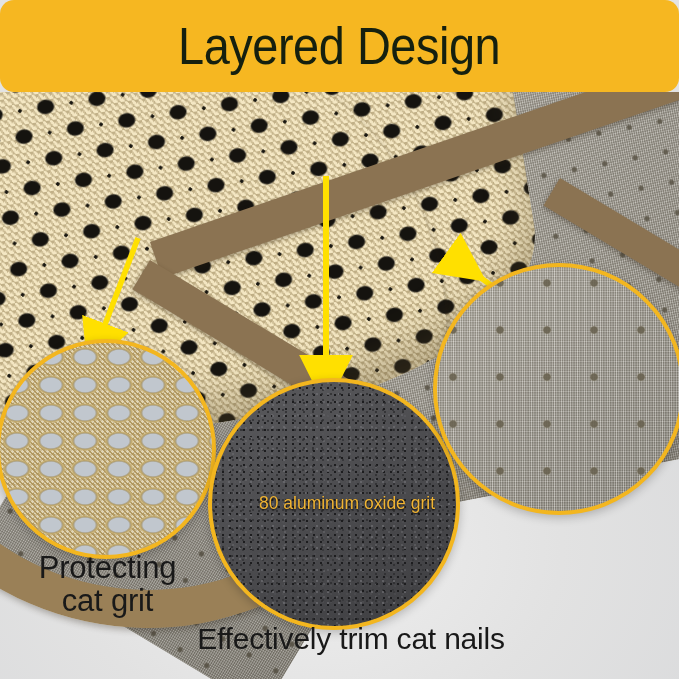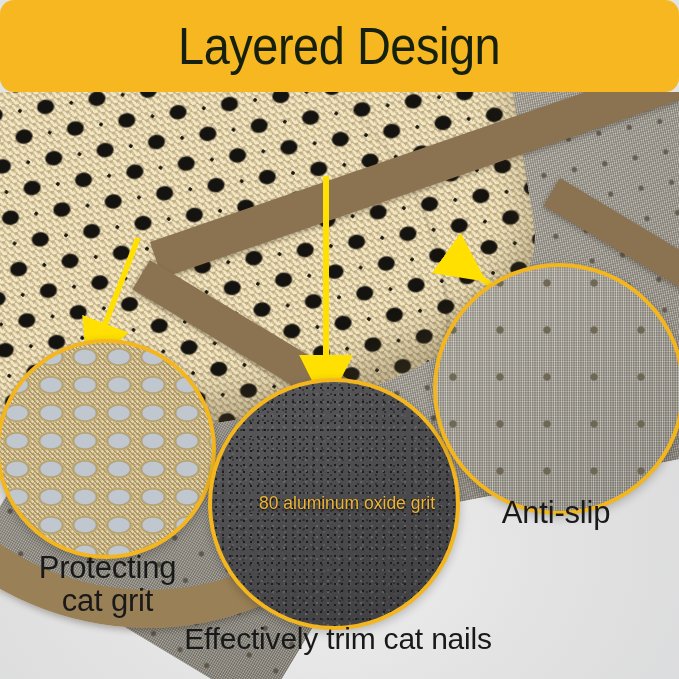--- a/index.html
+++ b/index.html
@@ -173,21 +173,21 @@
   .caption{
     position:absolute;
     color:#191919;
     font-size:31px;
     line-height:1.07;
     text-align:center;
     white-space:pre-line;
     letter-spacing:-0.2px;
   }
   #caption-left{left:0px;top:459px;width:215px;}
-  #caption-center{left:128px;top:531px;width:420px;font-size:30px;}
+  #caption-center{left:141px;top:531px;width:420px;font-size:30px;}
   #caption-right{left:440px;top:404px;width:232px;}
 </style>
 </head>
 <body>
 
 <div id="stage">
 
   <div id="header-band">
     <div id="header-title">Layered Design</div>
   </div>
@@ -237,16 +237,15 @@
 
     <div class="callout" id="callout-grit">
       <span id="grit-label">80 aluminum oxide grit</span>
     </div>
 
     <div class="callout" id="callout-antislip"></div>
 
     <div class="caption" id="caption-left">Protecting
 cat grit</div>
     <div class="caption" id="caption-center">Effectively trim cat nails</div>
-    <div class="caption" id="caption-right">Anti-slip</div>
 
   </div>
 </div>
 
 </body></html>

